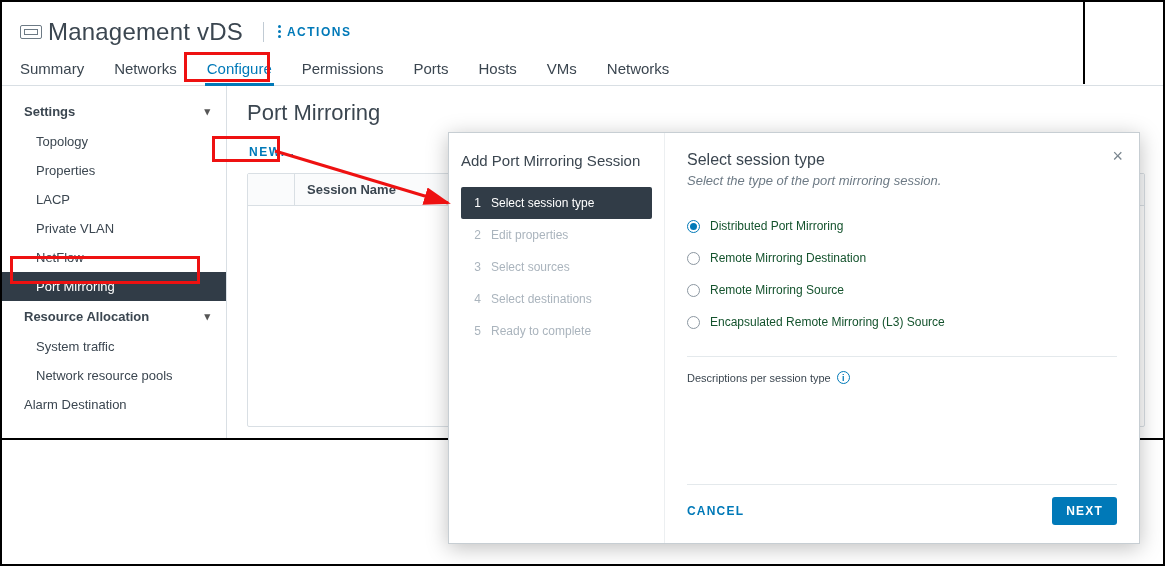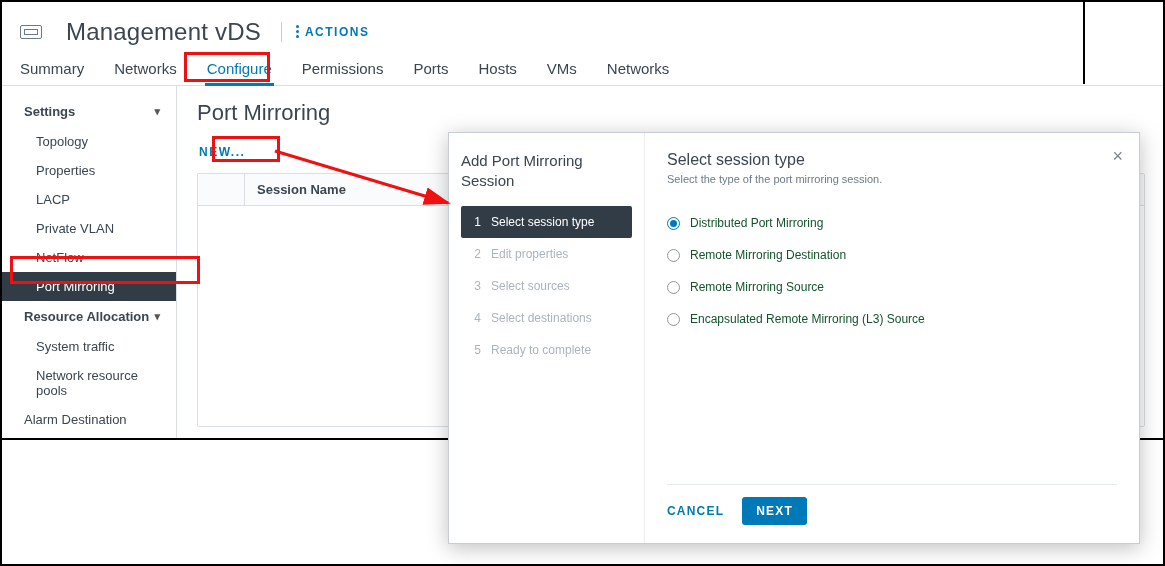--- a/index.html
+++ b/index.html
@@ -61,21 +61,20 @@
       position:absolute;
       left:3px; right:3px;
       top:3px; bottom:3px;
       border:1px solid #6d7a85;
     }
     h1.page-title {
       font-weight: 300;
       font-size: 24px;
       color: #3b4650;
       letter-spacing: .2px;
-      margin-left: 18px;
     }
     .actions-sep {
       width:1px; height:20px;
       background:#c1cbd4;
       margin: 0 8px 0 14px;
     }
     .actions-link {
       color:#0079b8;
       font-size:12px;
       letter-spacing:1.5px;
@@ -123,21 +122,21 @@
       border:3px solid #e11;
       pointer-events:none;
     }
 
     
     .main {
       display:flex;
       height: calc(100% - 88px);
     }
     .sidenav {
-      width: 177px;
+      width: 227px;
       border-right:1px solid #d9dfe4;
       padding-top:10px;
     }
     .nav-group-header{
       display:flex;
       justify-content:space-between;
       align-items:center;
       padding:8px 16px 8px 24px;
       font-weight:600;
       color:#3b4650;
@@ -204,21 +203,21 @@
       top:132px;
       width:692px;
       height:412px;
       background:#fff;
       border:1px solid #c7ced3;
       box-shadow:0 4px 20px rgba(0,0,0,.25);
       display:flex;
       z-index:10;
     }
     .modal-left{
-      width:196px;
+      width:216px;
       padding:18px 12px;
       border-right:1px solid #eceff1;
     }
     .modal-title-left{
       font-size:15px;
       color:#3b4650;
       line-height:1.3;
       margin-bottom:16px;
     }
     .step{
@@ -252,23 +251,24 @@
       cursor:pointer;
       line-height:1;
     }
     .modal-title-right{
       font-size:16px;
       color:#3b4650;
       font-weight:400;
       margin-bottom:4px;
     }
     .modal-sub{
-      font-size:11px;
+      font-size:13px;
       color:#6d7a85;
       margin-bottom:22px;
+      font-style:italic;
     }
     .radio-row{
       display:flex;
       align-items:center;
       gap:10px;
       padding:9px 0;
       font-size:12px;
       color:#14532d;
       cursor:pointer;
     }
@@ -301,21 +301,21 @@
       font-size:9px;
       display:flex;align-items:center;justify-content:center;
       font-weight:700;
     }
 
     .modal-footer{
       margin-top:auto;
       border-top:1px solid #e4e9ec;
       padding-top:12px;
       display:flex;
-      justify-content:flex-start;
+      justify-content:space-between;
       gap:18px;
       align-items:center;
     }
     .btn-text{
       color:#0079b8;
       font-size:12px;
       letter-spacing:1.2px;
       font-weight:600;
       cursor:pointer;
     }
@@ -464,18 +464,22 @@
         </div>
         <div class="radio-row">
           <span class="radio"></span>
           <span>Remote Mirroring Source</span>
         </div>
         <div class="radio-row">
           <span class="radio"></span>
           <span>Encapsulated Remote Mirroring (L3) Source</span>
         </div>
       </div>
+    <div class="desc-line">
+      <span>Descriptions per session type</span>
+      <span class="info-icon">i</span>
+    </div>
     <div class="modal-footer">
       <span class="btn-text">CANCEL</span>
       <span class="btn-primary">NEXT</span>
     </div>
   </div>
 </div>
 
 </body></html>

